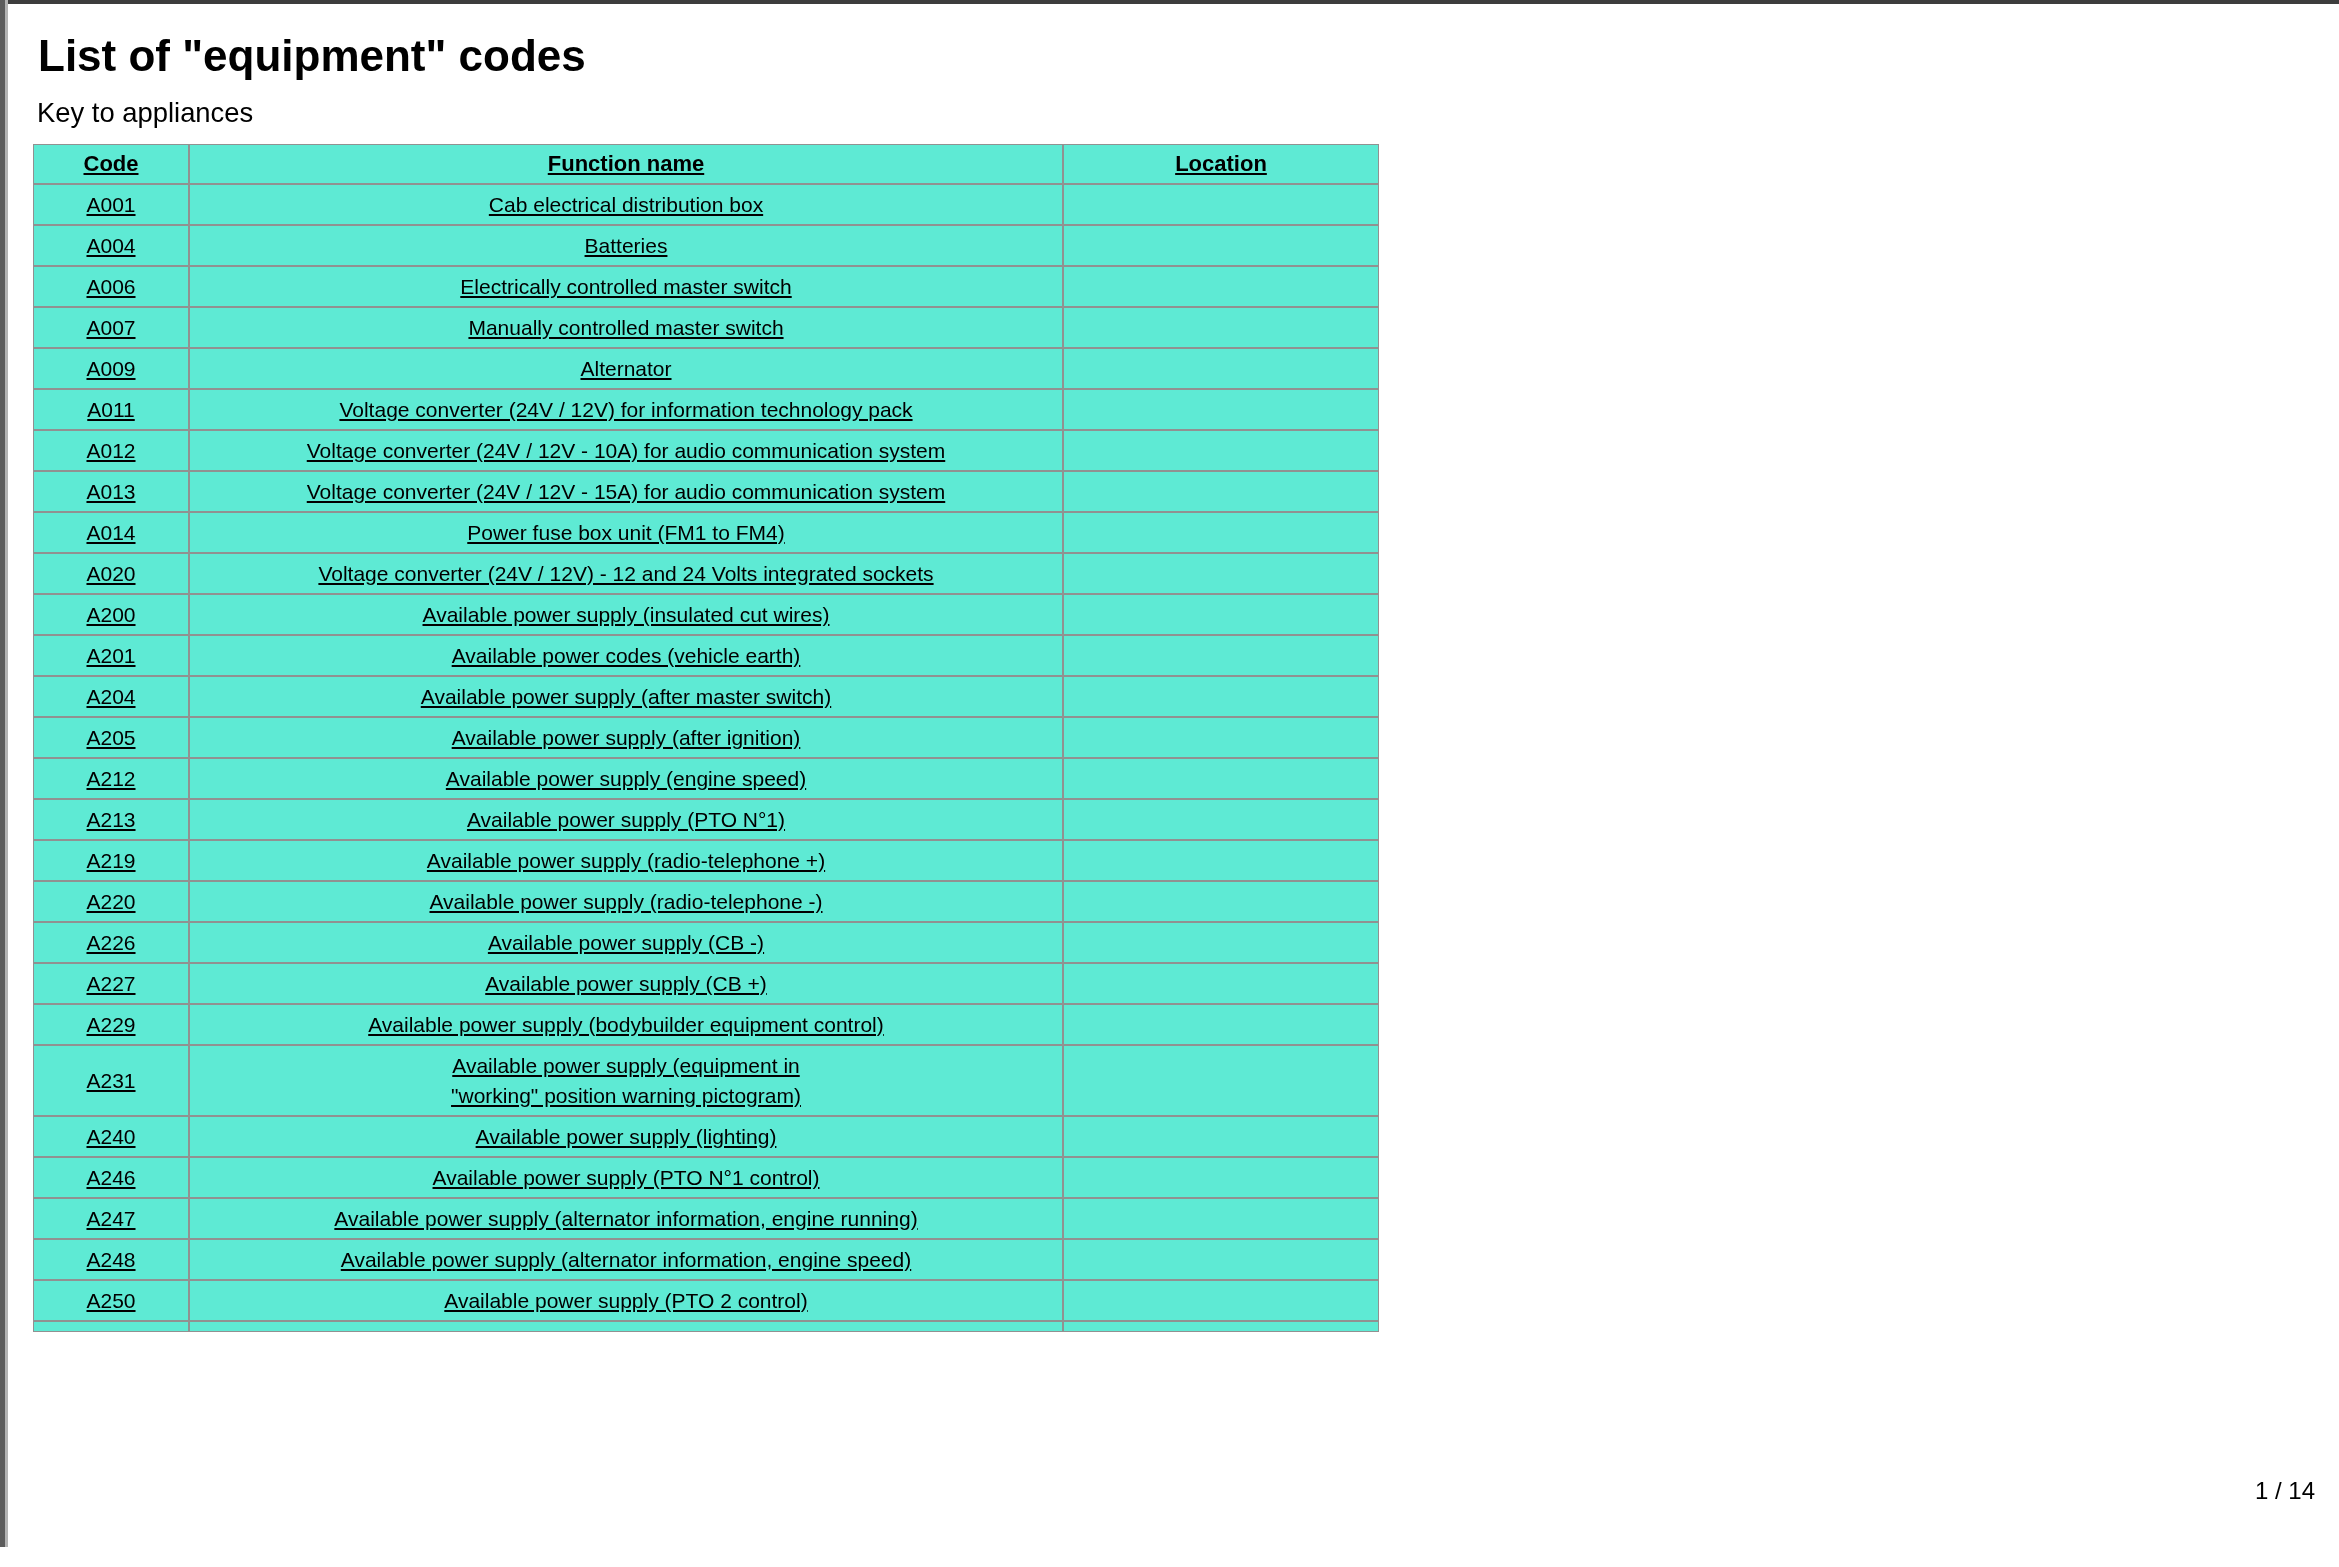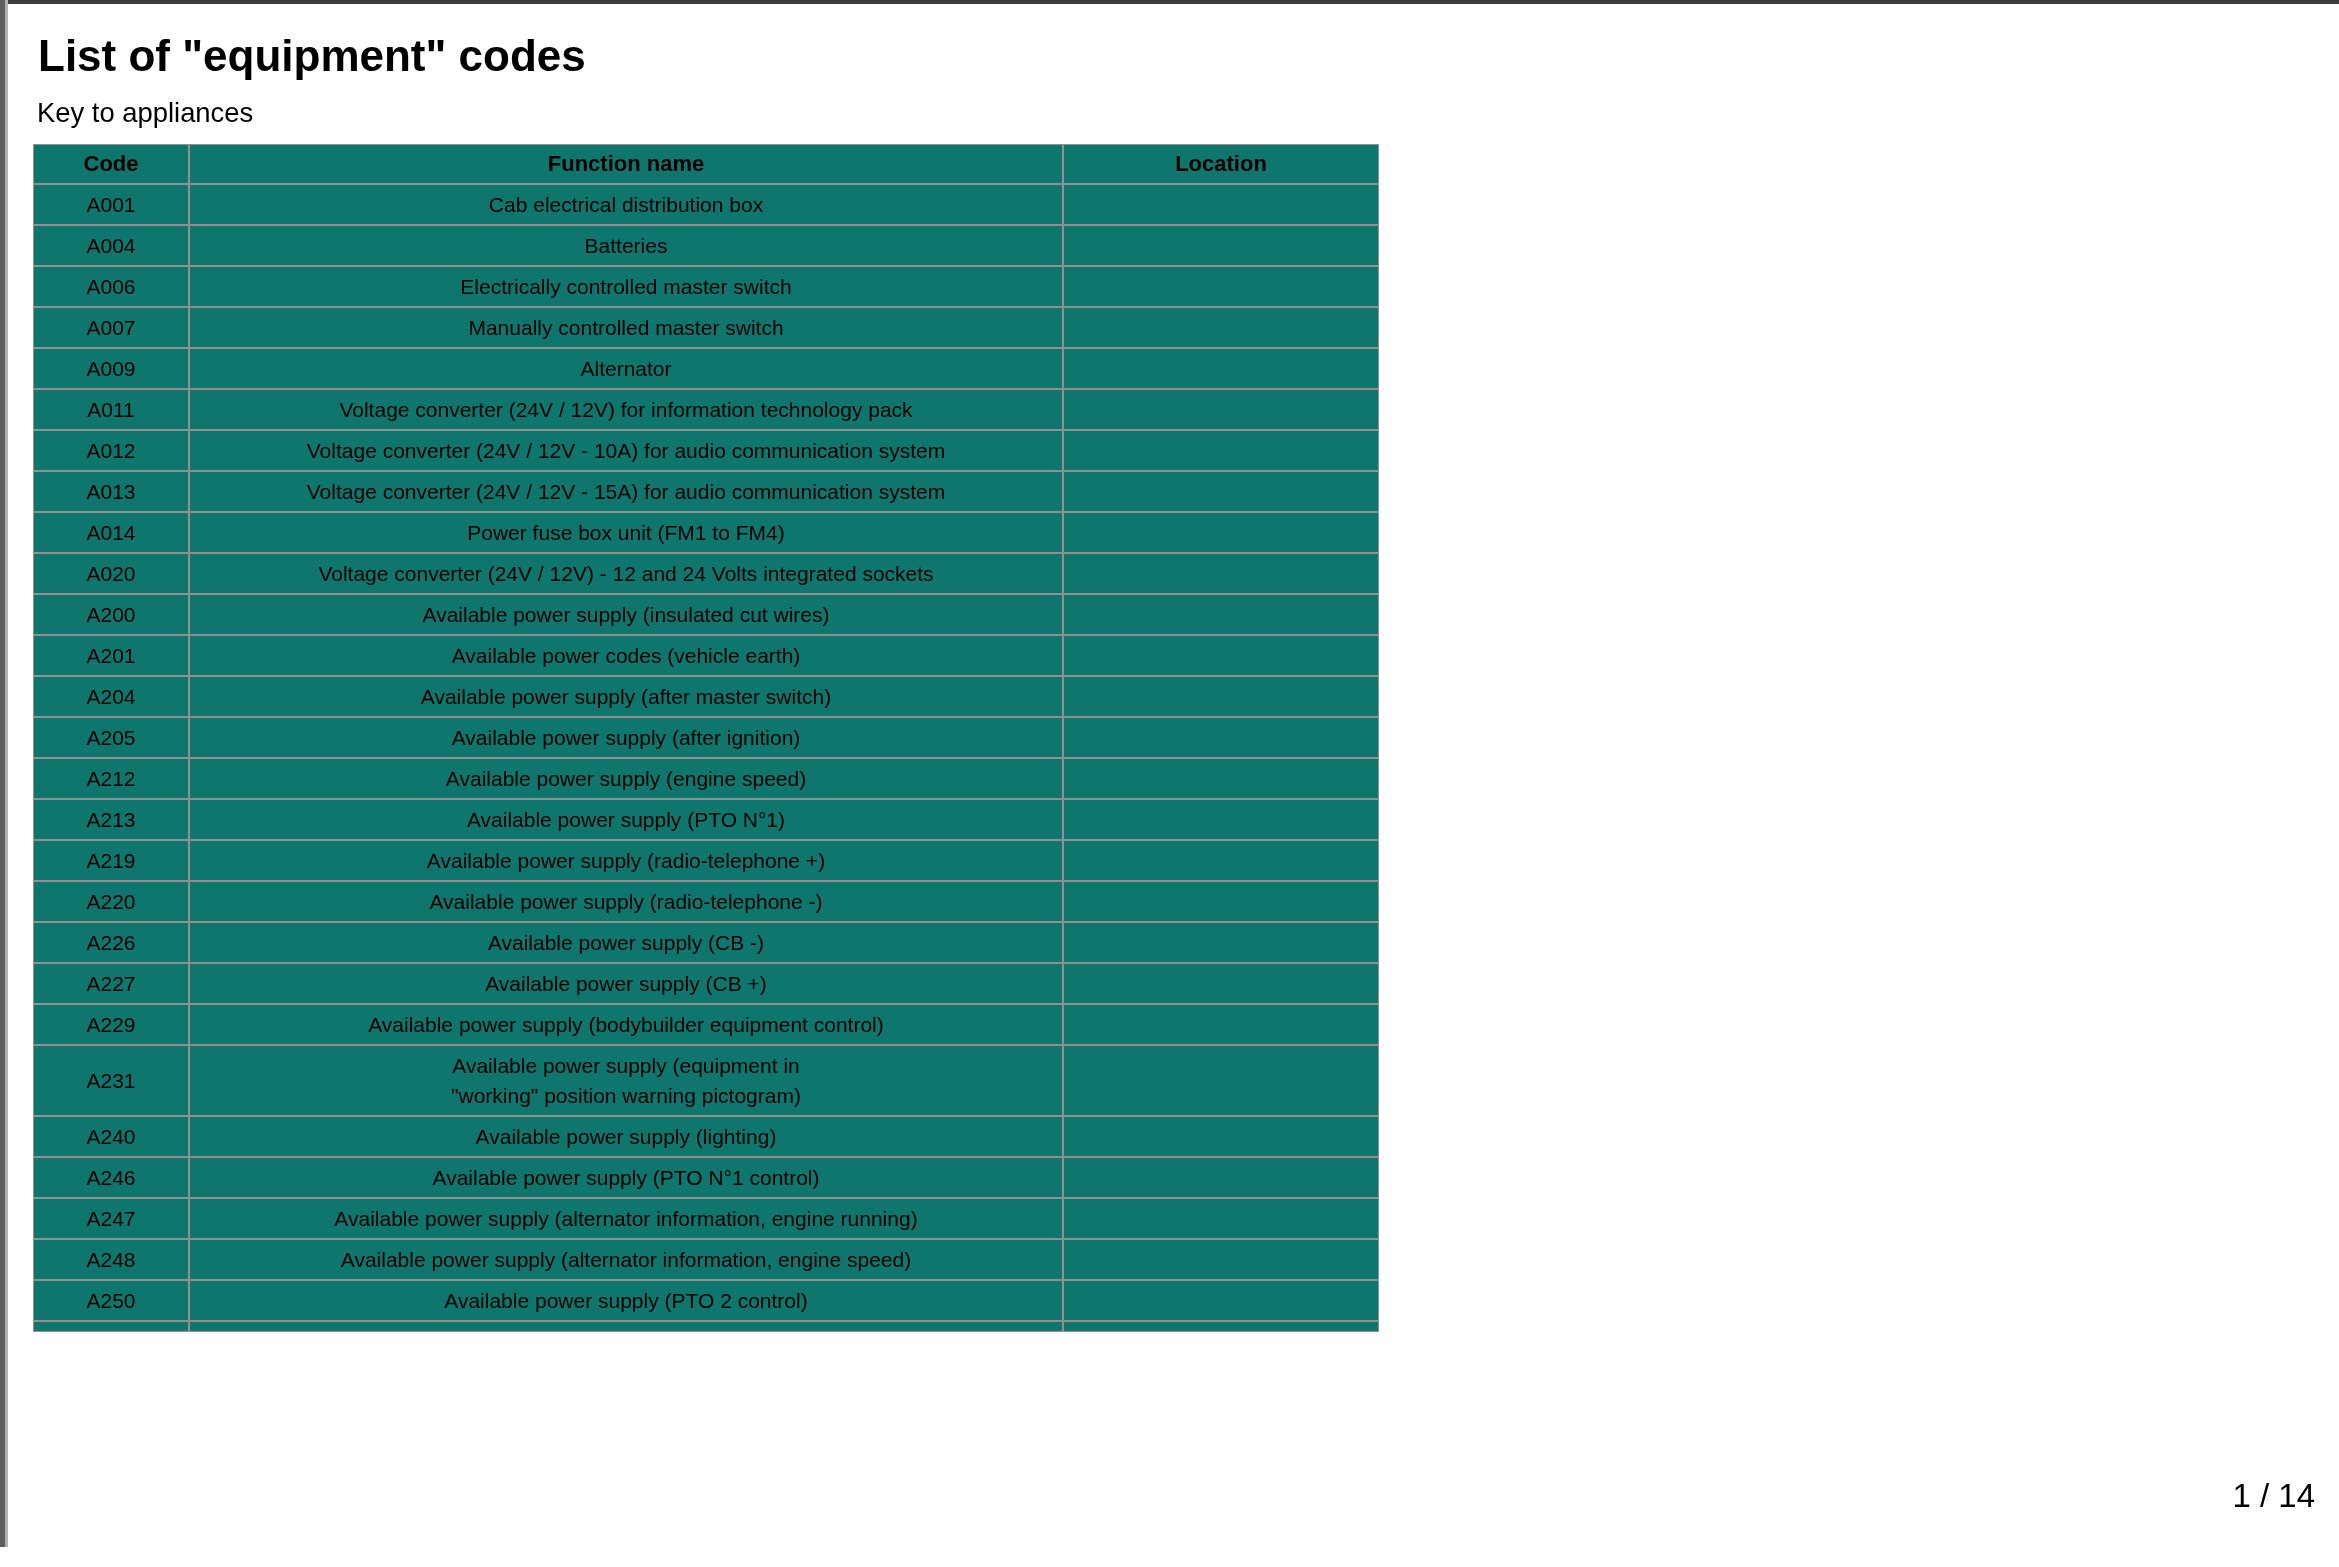--- a/index.html
+++ b/index.html
@@ -52,21 +52,22 @@
     white-space: nowrap;
   }
   table.codes {
     position: absolute;
     left: 33px;
     top: 144px;
     width: 1346px;
     table-layout: fixed;
     border-collapse: separate;
     border-spacing: 0 0.9px;
-    background: #0f766e;
+    background: #5eead4;
+    text-decoration: underline;
   }
   table.codes th,
   table.codes td {
     border: 1.4px solid #919191;
     box-sizing: border-box;
     padding: 0 5.5px;
     vertical-align: middle;
     text-align: center;
     overflow: hidden;
   }
@@ -84,21 +85,21 @@
     font-weight: 700;
     white-space: pre-line;
     line-height: 1.42;
   }
   tr.tall td { height: 71px; }
   tr.partial td { height: 11px; }
   .page-indicator {
     position: absolute;
     top: 1477px;
     right: 24px;
-    font-size: 33px;
+    font-size: 24px;
     font-weight: 400;
     white-space: nowrap;
   }
 </style>
 </head>
 <body>
 
 <div class="viewer">
 
   <div class="edge-top"></div>

